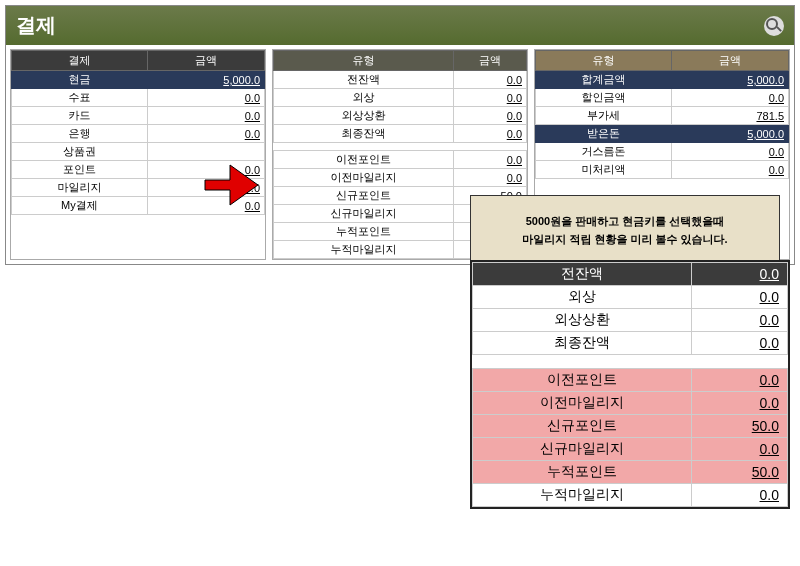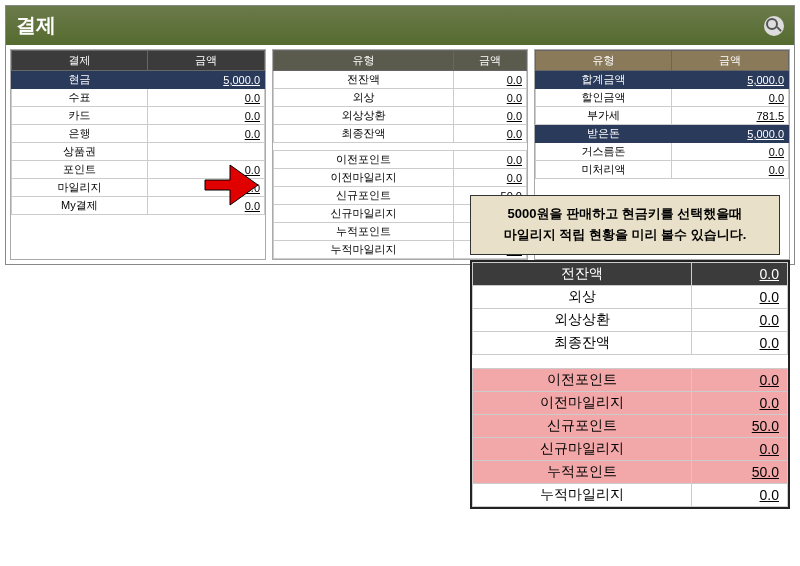--- a/index.html
+++ b/index.html
@@ -17,21 +17,21 @@
   .hdr-olive { background: #5a5a4d; }
   .hdr-tan { background: #8a7a5a; }
   td { border: 1px solid #ccc; padding: 1px 4px; font-size: 11px; height: 16px; }
   td.label { text-align: center; }
   td.val { text-align: right; text-decoration: underline; }
   tr.spacer td { border: none; height: 8px; }
   tr.sel td { background: #2a3a5a; color: #fff; border-color: #2a3a5a; }
   tr.sel td.val { color: #fff; }
   .arrow { position: absolute; left: 200px; top: 155px; }
   .arrow svg { width: 60px; height: 60px; }
-  .note { position: absolute; left: 470px; top: 195px; width: 310px; background: #e8e0c8; border: 1px solid #333; padding: 8px 10px; font-size: 13px; font-weight: bold; text-align: center; line-height: 1.6; }
+  .note { position: absolute; left: 470px; top: 195px; width: 310px; background: #e8e0c8; border: 1px solid #333; padding: 17px 10px; font-size: 11px; font-weight: bold; text-align: center; line-height: 1.6; }
   .zoom { position: absolute; left: 470px; top: 260px; width: 320px; border: 2px solid #222; background: #fff; }
   .zoom table td { font-size: 14px; height: 22px; padding: 2px 8px; }
   .zoom tr.hl td { background: #f2a8a8; }
   .zoom tr.spacer td { height: 14px; border: none; }
 </style>
 </head>
 <body>
 
 <div class="window">
   <div class="titlebar">

